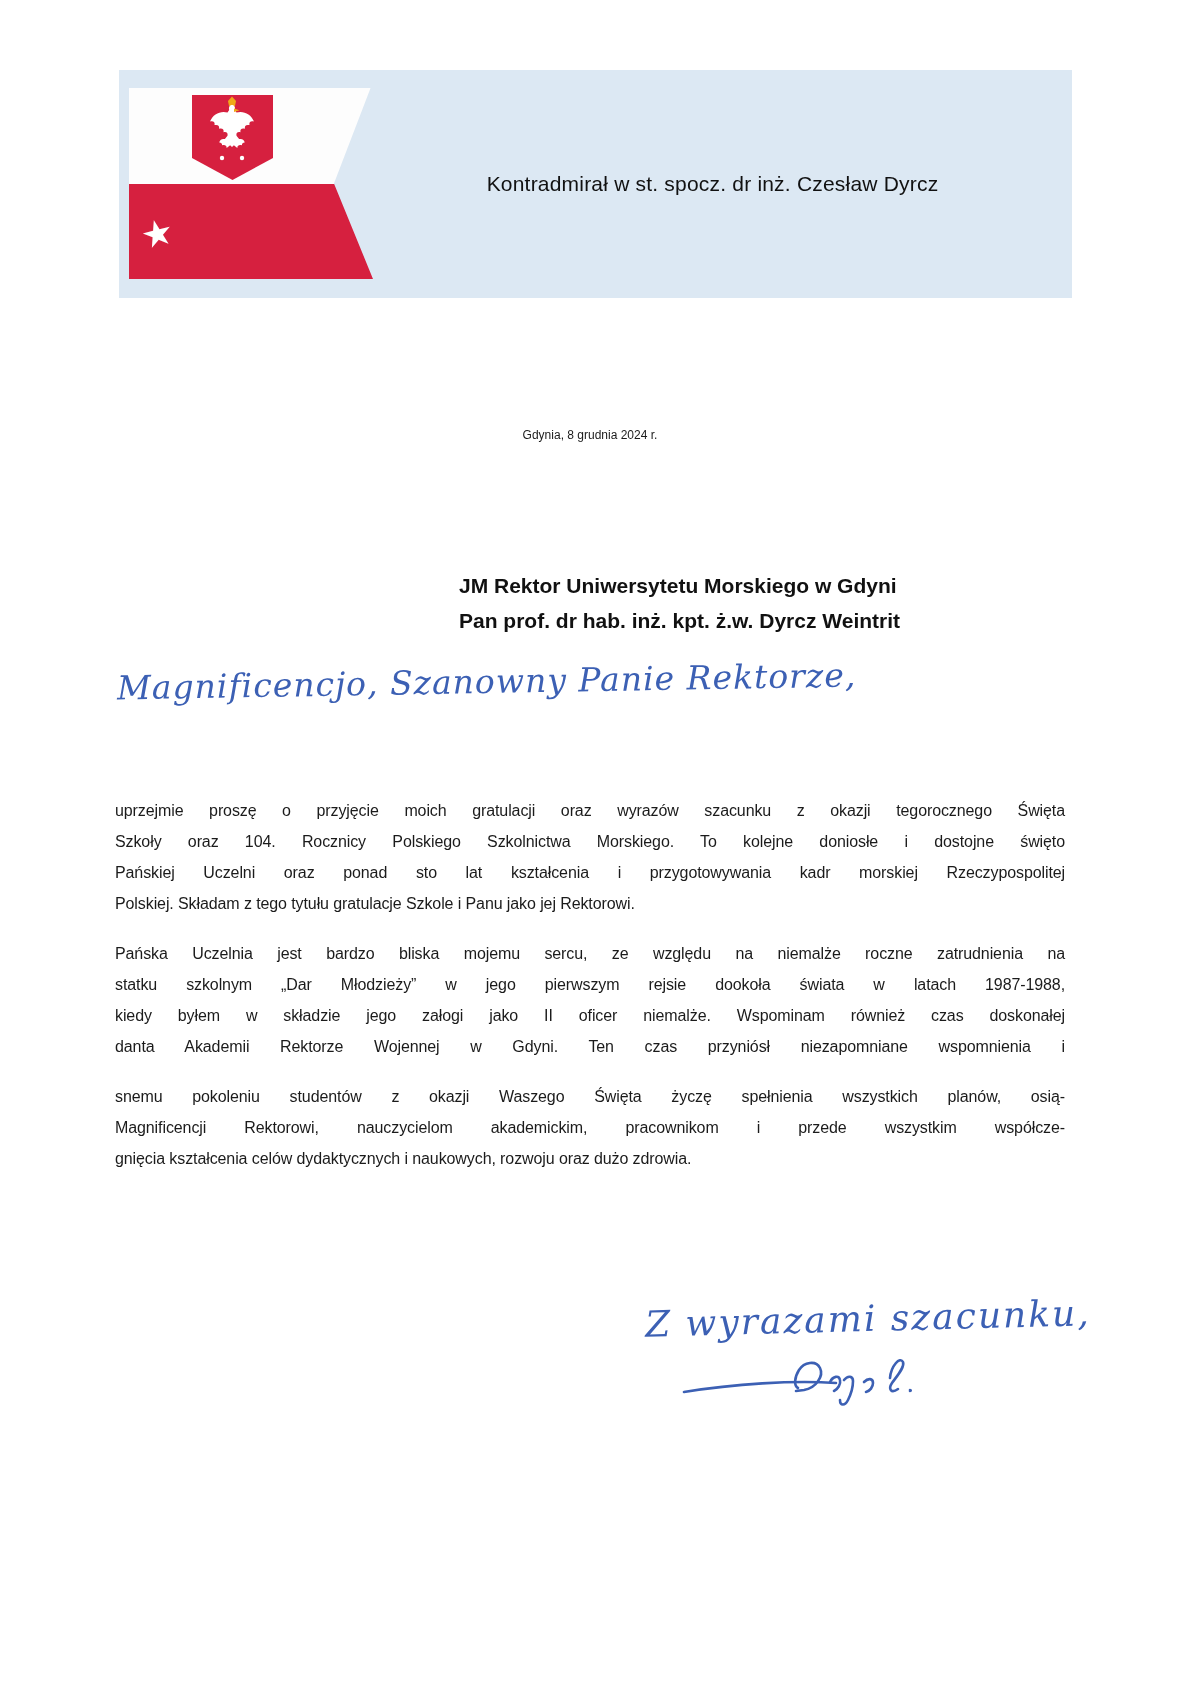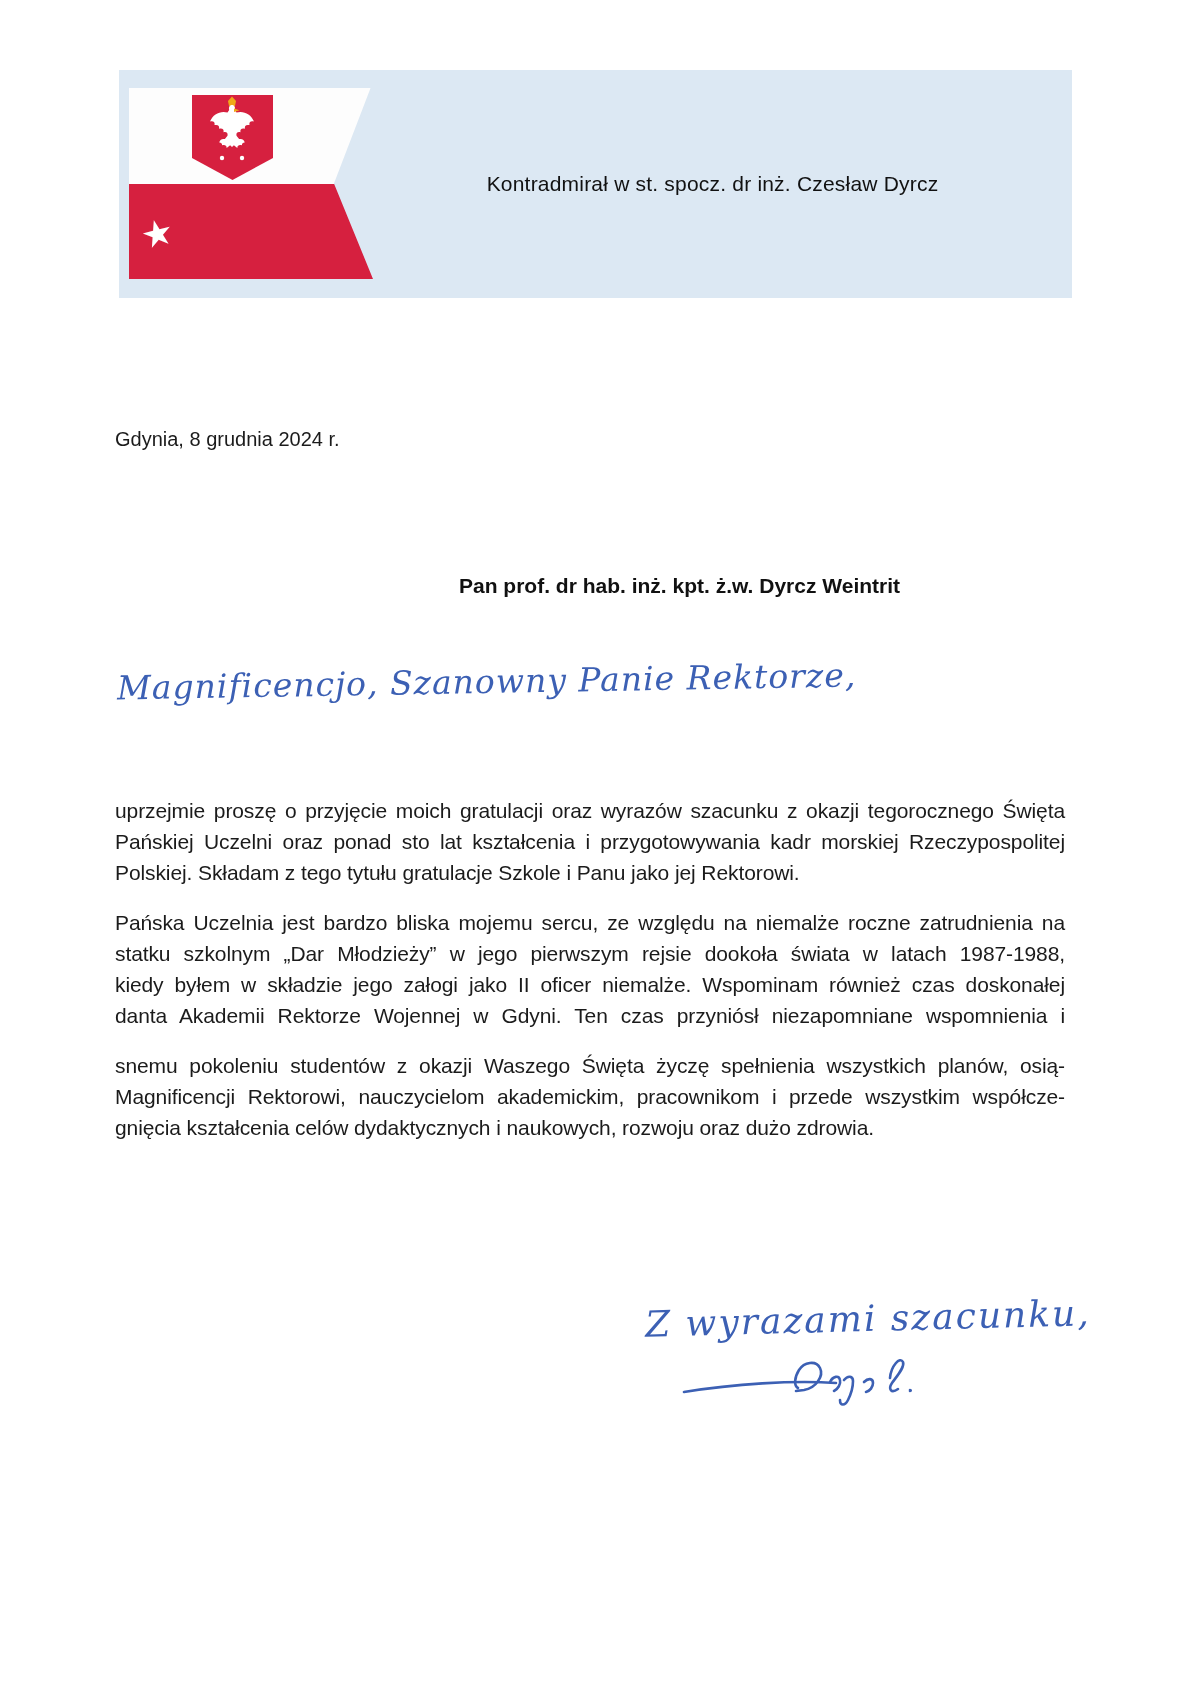--- a/index.html
+++ b/index.html
@@ -53,22 +53,22 @@
     font-size: 36px; line-height: 36px;
     color: #ffffff;
     transform: rotate(-14deg);
   }
 
   
   .dateline {
     position: absolute;
     left: 115px; top: 428px;
     width: 950px;
-    text-align: left;
-    font-size: 20px;
+    text-align: center;
+    font-size: 12px;
   }
   .addressee {
     position: absolute;
     left: 459px; top: 568px;
     font-size: 21px;
     font-weight: bold;
     line-height: 35px;
     color: #111;
   }
   .handwriting {
@@ -81,21 +81,21 @@
     left: 117px; top: 662px;
     font-size: 33px;
     letter-spacing: 1px;
     transform: rotate(-1deg);
     white-space: nowrap;
   }
   .body-text {
     position: absolute;
     left: 115px; top: 795px;
     width: 950px;
-    font-size: 21px;
+    font-size: 16px;
     line-height: 31px;
     letter-spacing: -0.1px;
   }
   .para { margin: 0 0 19px 0; }
   .pline { text-align: justify; text-align-last: justify; }
   .pline.last { text-align-last: left; }
 
   .closing {
     position: absolute;
     left: 645px; top: 1298px;
@@ -148,28 +148,30 @@
         </svg>
       </div>
       <div class="flag-star">★</div>
     </div>
     <div class="band-title">Kontradmirał w st. spocz. dr inż. Czesław Dyrcz</div>
   </div>
 
   <div class="dateline">Gdynia, 8 grudnia 2024 r.</div>
 
   <div class="addressee">
+    <div>JM Rektor Uniwersytetu Morskiego w Gdyni</div>
     <div>Pan prof. dr hab. inż. kpt. ż.w. Dyrcz Weintrit</div>
   </div>
 
   <div class="salutation handwriting">Magnificencjo, Szanowny Panie Rektorze,</div>
 
   <div class="body-text">
     <div class="para">
       <div class="pline">uprzejmie proszę o przyjęcie moich gratulacji oraz wyrazów szacunku z okazji tegorocznego Święta</div>
+      <div class="pline">Szkoły oraz 104. Rocznicy Polskiego Szkolnictwa Morskiego. To kolejne doniosłe i dostojne święto</div>
       <div class="pline">Pańskiej Uczelni oraz ponad sto lat kształcenia i przygotowywania kadr morskiej Rzeczypospolitej</div>
       <div class="pline last">Polskiej. Składam z tego tytułu gratulacje Szkole i Panu jako jej Rektorowi.</div>
     </div>
     <div class="para">
       <div class="pline">Pańska Uczelnia jest bardzo bliska mojemu sercu, ze względu na niemalże roczne zatrudnienia na</div>
       <div class="pline">statku szkolnym „Dar Młodzieży” w jego pierwszym rejsie dookoła świata w latach 1987-1988,</div>
       <div class="pline">kiedy byłem w składzie jego załogi jako II oficer niemalże. Wspominam również czas doskonałej</div>
       <div class="pline">danta Akademii Rektorze Wojennej w Gdyni. Ten czas przyniósł niezapomniane wspomnienia i</div>
     </div>
     <div class="para">

